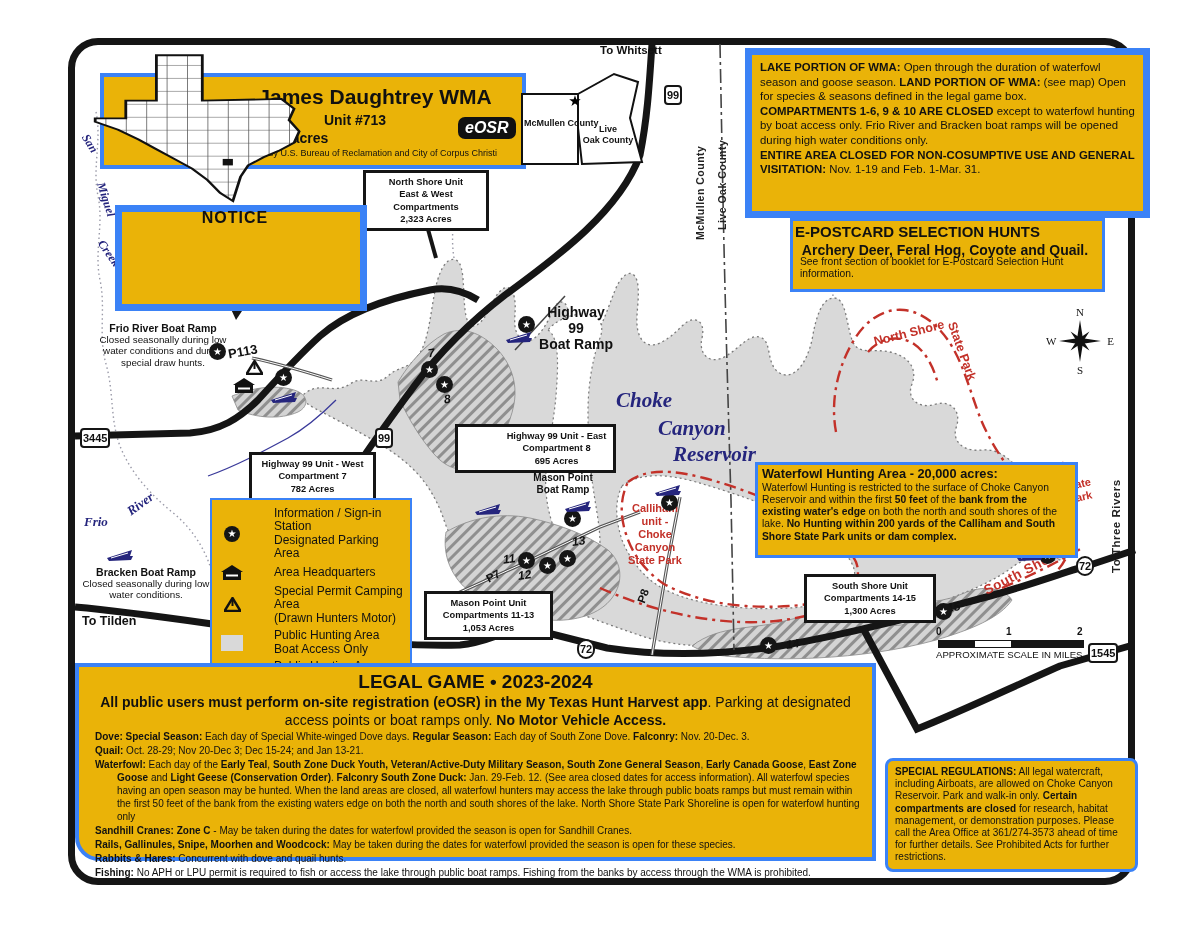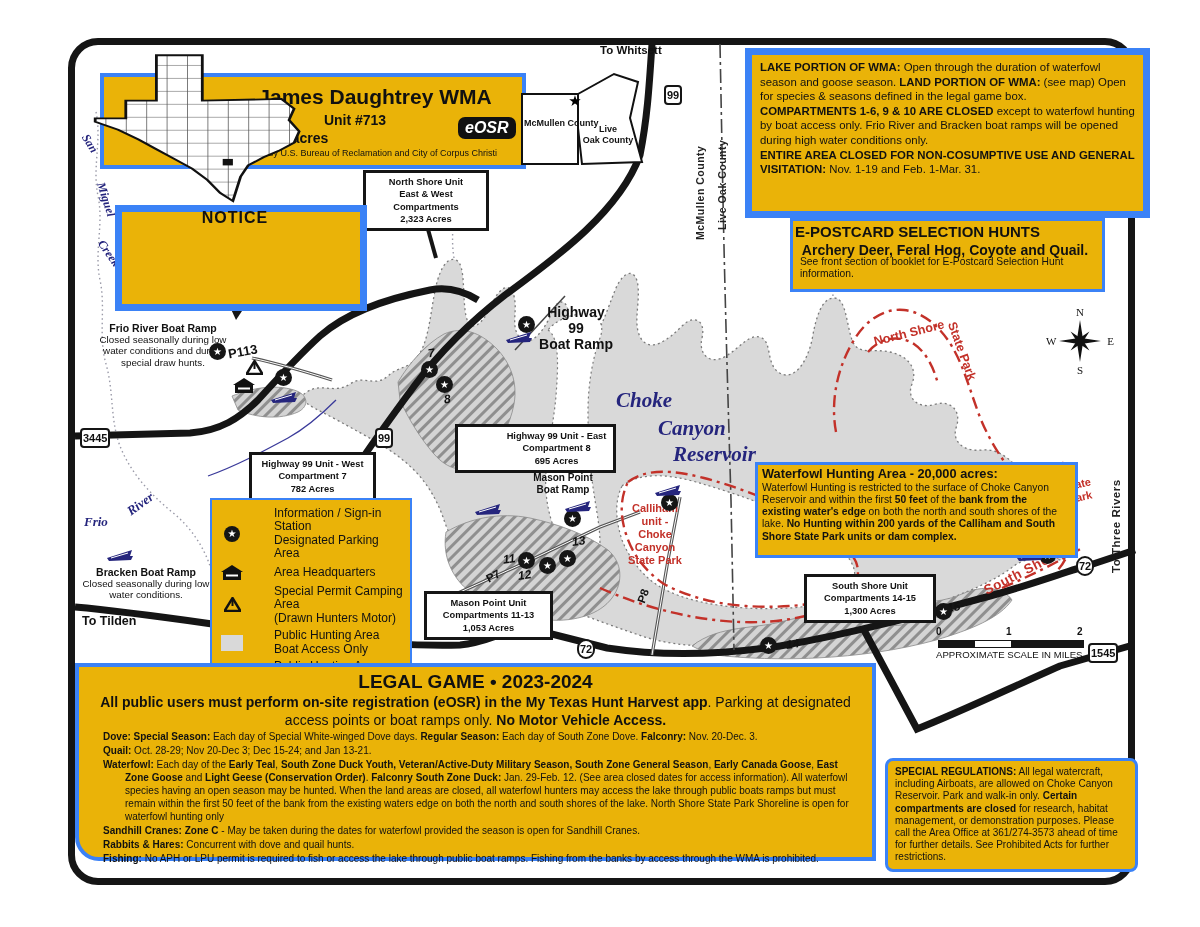--- a/index.html
+++ b/index.html
@@ -30,21 +30,21 @@
   .legend-ic{width:30px;flex:0 0 30px;display:flex;justify-content:center;}
   .legend-tx{font-size:12px;line-height:1.12;margin-left:20px;}
   .sw{width:22px;height:16px;}
   .sw-gray{background:#d9d9d9;}
   .sw-hatch{background:repeating-linear-gradient(135deg,#8f8f8f 0 2px,#d6d6d6 2px 6px);}
   .stream-sw{width:24px;border-top:2px dotted #9a9aa8;}
   .star-ic{width:16px;height:16px;background:#151515;border-radius:50%;color:#fff;
            font-size:10px;line-height:16px;text-align:center;}
   .star-ic::after{content:"★";}
   .richbox b{font-weight:bold;}
-  .legal-par{padding-left:26px;text-indent:-22px;margin:1px 8px;}
+  .legal-par{padding-left:26px;text-indent:-22px;margin:1px 0;}
 </style>
 </head>
 <body>
 
 <div id="page">
 
   <svg class="abs" style="left:0;top:0;z-index:5;" width="1200" height="927" viewBox="0 0 1200 927">
     <defs>
       <pattern id="hatch" patternUnits="userSpaceOnUse" width="8" height="8" patternTransform="rotate(-45)">
         <rect width="8" height="8" fill="#d4d4d4"></rect>
@@ -383,19 +383,20 @@
     <div class="abs" style="left:0;top:23px;width:152px;font-size:9.6px;">APPROXIMATE SCALE IN MILES</div>
   </div>
 
   <div class="wbox" style="left:75px;top:663px;width:801px;height:198px;border-width:4px;border-radius:0 0 0 24px;padding:4px 12px;z-index:40;box-sizing:border-box;">
     <div style="text-align:center;font-weight:bold;font-size:19px;">LEGAL GAME • 2023-2024</div>
     <div class="richbox" style="text-align:center;font-size:14px;line-height:1.3;"><b>All public users must perform on-site registration (eOSR) in the My Texas Hunt Harvest app</b><span>. Parking at designated access points or boat ramps only. </span><b>No Motor Vehicle Access.</b></div>
     <div class="richbox legal-par" style="font-size:10px;line-height:1.3;"><b>Dove:  Special Season:</b><span> Each day of Special White-winged Dove days. </span><b>Regular Season:</b><span> Each day of South Zone Dove. </span><b>Falconry:</b><span> Nov. 20-Dec. 3.</span></div>
     <div class="richbox legal-par" style="font-size:10px;line-height:1.3;"><b>Quail:</b><span> Oct. 28-29; Nov 20-Dec 3; Dec 15-24; and Jan 13-21.</span></div>
     <div class="richbox legal-par" style="font-size:10px;line-height:1.3;"><b>Waterfowl:</b><span> Each day of the </span><b>Early Teal</b><span>, </span><b>South Zone Duck Youth, Veteran/Active-Duty Military Season, South Zone General Season</b><span>, </span><b>Early Canada Goose</b><span>, </span><b>East Zone Goose</b><span> and </span><b>Light Geese (Conservation Order)</b><span>.  </span><b>Falconry South Zone Duck:</b><span>  Jan. 29-Feb. 12. (See area closed dates for access information). All waterfowl species having an open season may be hunted.  When the land areas are closed, all waterfowl hunters may access the lake through public boats ramps but must remain within the first 50 feet of the bank from the existing waters edge on both the north and south shores of the lake. North Shore State Park Shoreline is open for waterfowl hunting only</span></div>
     <div class="richbox legal-par" style="font-size:10px;line-height:1.3;"><b>Sandhill Cranes: Zone C</b><span> - May be taken during the dates for waterfowl provided the season is open for Sandhill Cranes.</span></div>
+    <div class="richbox legal-par" style="font-size:10px;line-height:1.3;"><b>Rails, Gallinules, Snipe, Moorhen and Woodcock:</b><span> May be taken during the dates for waterfowl provided the season is open for these species.</span></div>
     <div class="richbox legal-par" style="font-size:10px;line-height:1.3;"><b>Rabbits &amp; Hares:</b><span> Concurrent with dove and quail hunts.</span></div>
     <div class="richbox legal-par" style="font-size:10px;line-height:1.3;"><b>Fishing:</b><span>  No APH or LPU permit is required to fish or access the lake through public boat ramps.  Fishing from the banks by access through the WMA is prohibited.</span></div>
   </div>
 
   <div class="wbox richbox" style="left:885px;top:758px;width:233px;border-width:3.5px;border-radius:8px;padding:5px 7px;font-size:10px;line-height:1.22;z-index:40;"><b>SPECIAL REGULATIONS:</b><span>  All legal watercraft, including Airboats, are allowed on Choke Canyon Reservoir. Park and walk-in only. </span><b>Certain compartments are closed</b><span> for research, habitat management, or demonstration purposes. Please call the Area Office at 361/274-3573 ahead of time for further details. See Prohibited Acts for further restrictions.</span></div>
 
 </div>
 
 </body></html>

